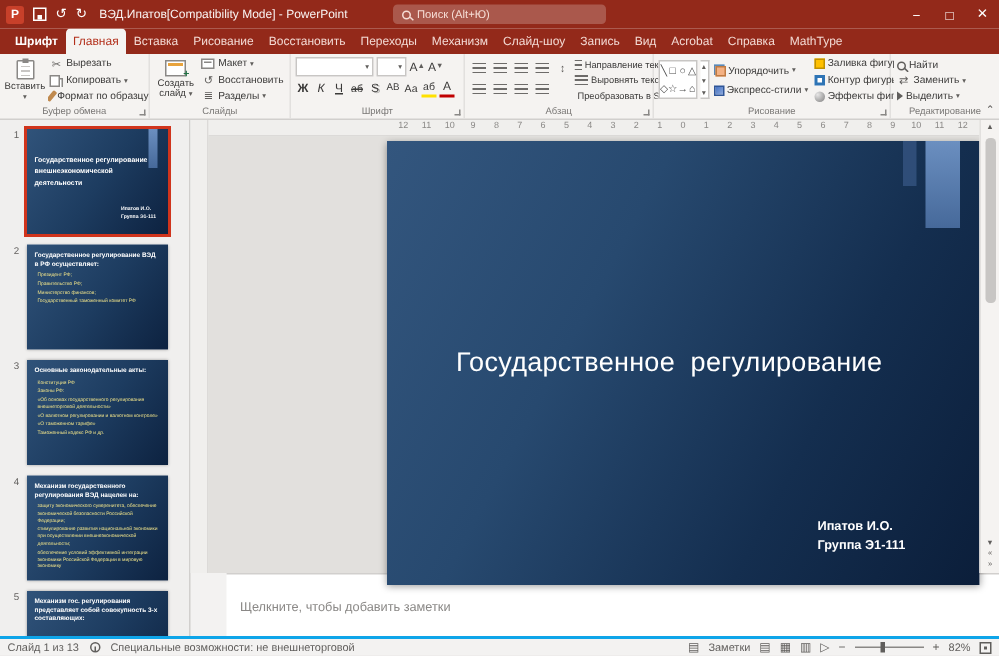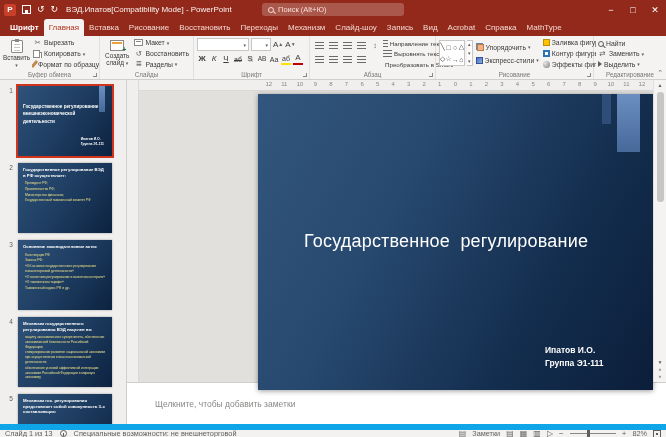--- a/index.html
+++ b/index.html
@@ -109,24 +109,24 @@
   .vscroll{position:absolute;right:0;top:0;bottom:0;width:13px;background:#f5f3f1;border-left:1px solid #e2e0de;display:flex;flex-direction:column;align-items:center;font-size:5px;color:#605e5c;padding:2px 0;}
   .vthumb{width:7px;height:110px;background:#c8c6c4;border-radius:3px;margin:3px 0 auto;}
   .chev{line-height:1.4;}
 
   .slide{position:absolute;left:131px;top:14px;width:395px;height:296px;background:linear-gradient(118deg,#33567e 0%,#27496f 35%,#142e4f 70%,#0b1e3a 100%);box-shadow:0 1px 5px rgba(0,0,0,.4);overflow:hidden;}
   .accent1{position:absolute;right:13px;top:0;width:23px;height:58px;background:linear-gradient(#6b8fc0,#46699a);}
   .accent2{position:absolute;right:42px;top:0;width:9px;height:30px;background:#3c5c8c;opacity:.65;}
   .slide-title{position:absolute;left:20px;right:8px;top:62px;font-size:18px;font-weight:normal;color:#fff;line-height:34px;white-space:pre;letter-spacing:.2px;margin-left:26px;}
   .slide-author{position:absolute;left:287px;top:250px;font-size:8.5px;font-weight:bold;color:#fff;line-height:13px;}
 
-  .notes{height:42px;flex:0 0 auto;background:#fff;border-top:1px solid #d1cfcd;display:flex;align-items:center;padding-left:28px;color:#8a8886;font-size:8.5px;}
-
-  
-  .statusbar{height:13px;flex:0 0 auto;background:#f3f2f1;border-top:6px solid #0ea5e9;display:flex;align-items:center;padding:0 5px;font-size:7.3px;color:#605e5c;gap:8px;}
+  .notes{height:42px;flex:0 0 auto;background:#fff;border-top:1px solid #d1cfcd;display:flex;align-items:center;padding-left:9px;color:#8a8886;font-size:8.5px;margin-left:24px;}
+
+  
+  .statusbar{height:13px;flex:0 0 auto;background:#f3f2f1;border-top:2px solid #0ea5e9;display:flex;align-items:center;padding:0 5px;font-size:7.3px;color:#605e5c;gap:8px;}
   .sb-left{display:flex;align-items:center;gap:7px;min-width:0;}
   .acc-ic{width:7px;height:7px;border:1px solid #605e5c;border-radius:50%;position:relative;flex:0 0 auto;}
   .acc-ic::after{content:"";position:absolute;left:2px;top:2px;width:1px;height:3px;background:#605e5c;}
   .sb-right{margin-left:auto;display:flex;align-items:center;gap:6px;}
   .viewic{font-size:8px;line-height:1;color:#605e5c;}
   .zslider{width:46px;height:1px;background:#8a8886;position:relative;}
   .zthumb{position:absolute;left:38%;top:-3px;width:3px;height:7px;background:#605e5c;}
   .fitic{width:8px;height:8px;border:1px solid #605e5c;position:relative;}
   .fitic::after{content:"";position:absolute;inset:2px;background:#605e5c;}
 </style>

